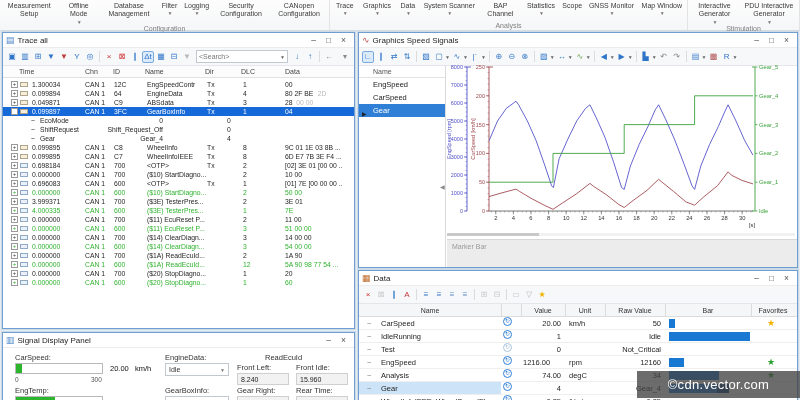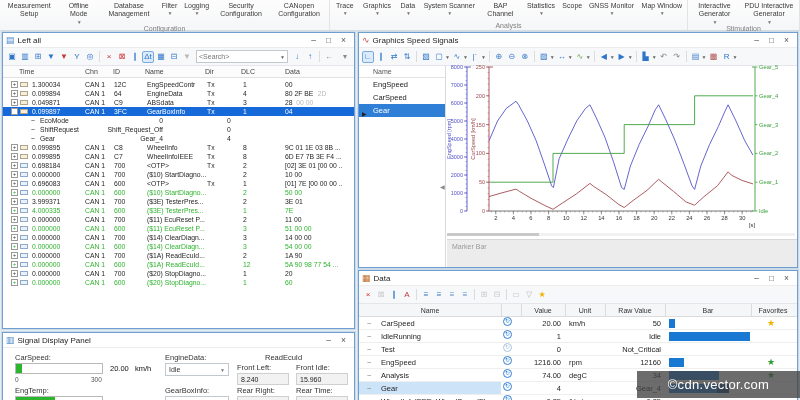--- a/index.html
+++ b/index.html
@@ -164,21 +164,21 @@
           <span class="rib-dd">▼</span>
         </div>
       </div>
       <div class="rib-group-label">Stimulation</div>
     </div>
   </div>
 
 <div class="win" id="win-trace" style="left:2px;top:32px;width:353px;height:297px;">
   <div class="tbar">
     <span class="wicon" style="color:#4a86c8">▤</span>
-    <span>Left all</span>
+    <span>Trace all</span>
     <span class="tspacer"></span>
     <span class="ctrl">–</span>
     <span class="ctrl">□</span>
     <span class="ctrl">×</span>
   </div>
   <div class="toolbar" id="trace-toolbar">
       <span class="ticon" style="color: rgb(46, 116, 200);">▣</span>
       <span class="ticon" style="color: rgb(46, 116, 200);">▥</span>
       <span class="ticon" style="color: rgb(46, 116, 200);">⊞</span>
       <span class="ticon" style="color: rgb(46, 116, 200);">▼</span>
@@ -478,21 +478,21 @@
     </div>
 
   <span class="sp-label" style="left:12px;top:53px">EngTemp:</span>
   <div class="sp-bar" style="left:12px;top:63px;width:88px">
       <div class="sp-fill" id="et-fill" style="width: 45%;"></div>
     </div>
   <span class="sp-label" style="left:162px;top:53px">GearBoxInfo:</span>
   <div class="sp-drop" style="left:162px;top:63px;width:64px">
       <span class="sdd">▼</span>
     </div>
-  <span class="sp-label" style="left:234px;top:53px">Rear Right:</span>
+  <span class="sp-label" style="left:234px;top:53px">Gear Right:</span>
   <div class="sp-input" style="left:234px;top:63px;width:52px"></div>
   <span class="sp-label" style="left:293px;top:53px">Rear Time:</span>
   <div class="sp-input" style="left:293px;top:63px;width:52px"></div>
 </div>
 
 <div class="win" id="win-graphics" style="left:358px;top:32px;width:440px;height:236px;">
   <div class="tbar">
     <span class="wicon" style="color:#c05050">∿</span>
     <span>Graphics Speed Signals</span>
     <span class="tspacer"></span>
@@ -836,21 +836,21 @@
         <span style="left: 8px; color: rgb(119, 119, 119);">~</span>
         <span style="left: 22px;">Test</span>
         <span class="refresh" style="border-color: rgb(169, 196, 222); color: rgb(169, 196, 222);">↻</span>
         <span style="left: 158px; width: 44px; text-align: right;">0</span>
         <span style="left: 246px; width: 56px; text-align: right;">Not_Critical</span>
       </div>
       <div class="drw" style="top: 39px;">
         <span style="left: 8px; color: rgb(119, 119, 119);">~</span>
         <span style="left: 22px;">EngSpeed</span>
         <span class="refresh">↻</span>
-        <span style="left: 158px; width: 44px; text-align: right;">1216.00</span>
+        <span style="left: 164px; width: 44px; ">1216.00</span>
         <span style="left: 210px;">rpm</span>
         <span style="left: 246px; width: 56px; text-align: right;">12160</span>
         <div class="dbar" style="width: 15.12px;"></div>
         <span class="star" style="left: 408px; color: rgb(44, 160, 44);">★</span>
       </div>
       <div class="drw" style="top: 52px;">
         <span style="left: 8px; color: rgb(119, 119, 119);">~</span>
         <span style="left: 22px;">Analysis</span>
         <span class="refresh">↻</span>
         <span style="left: 158px; width: 44px; text-align: right;">74.00</span>

